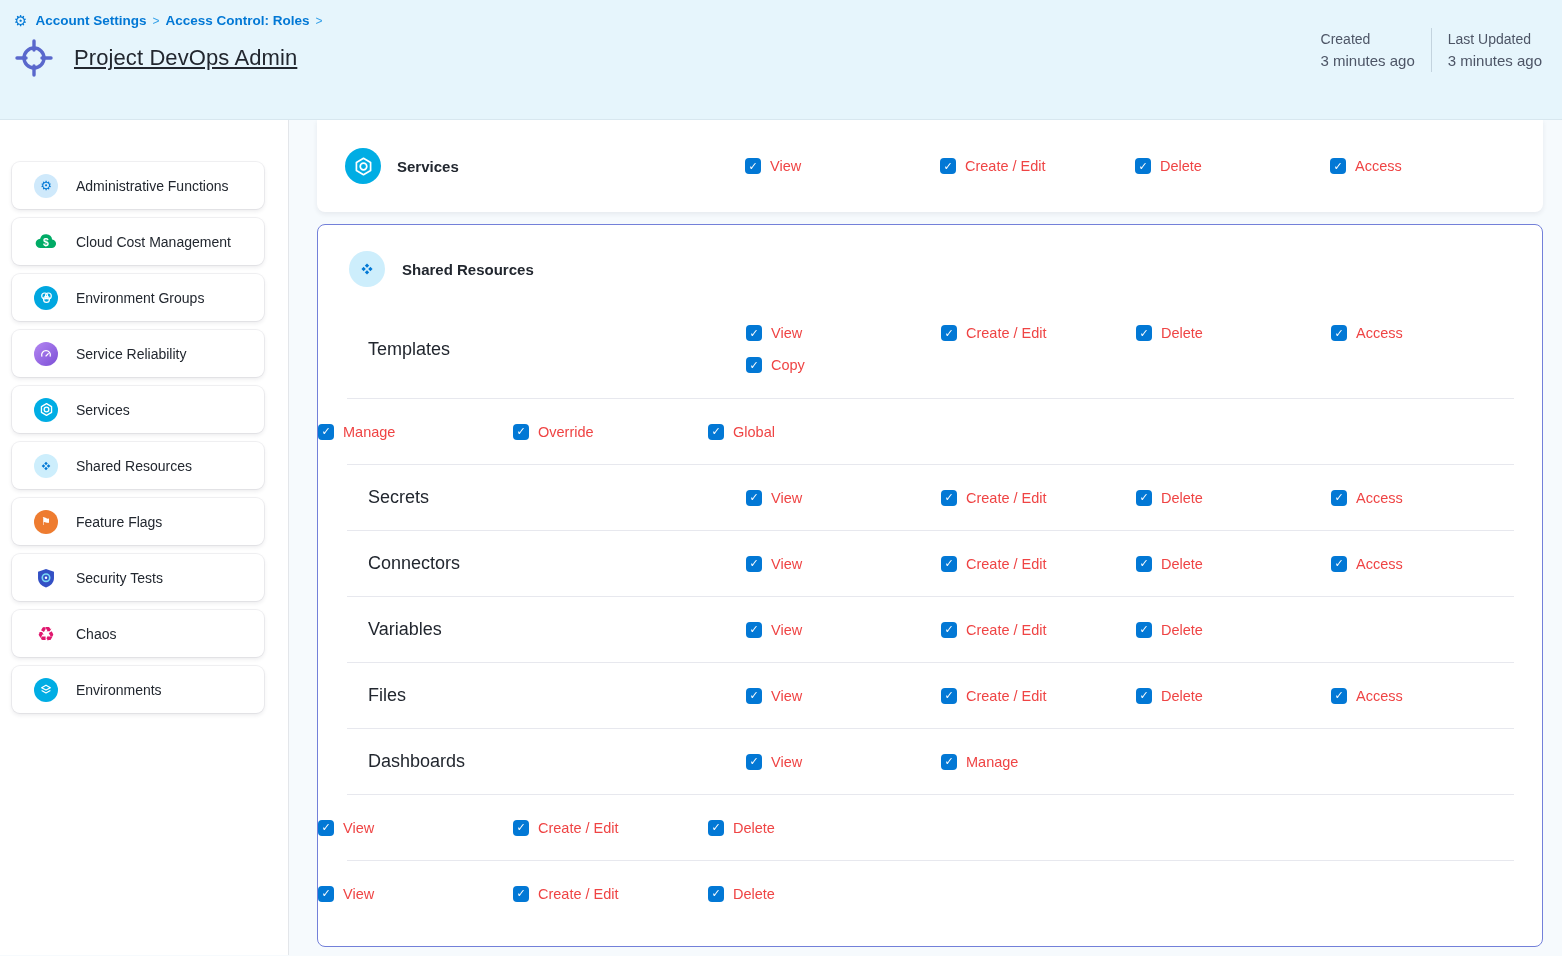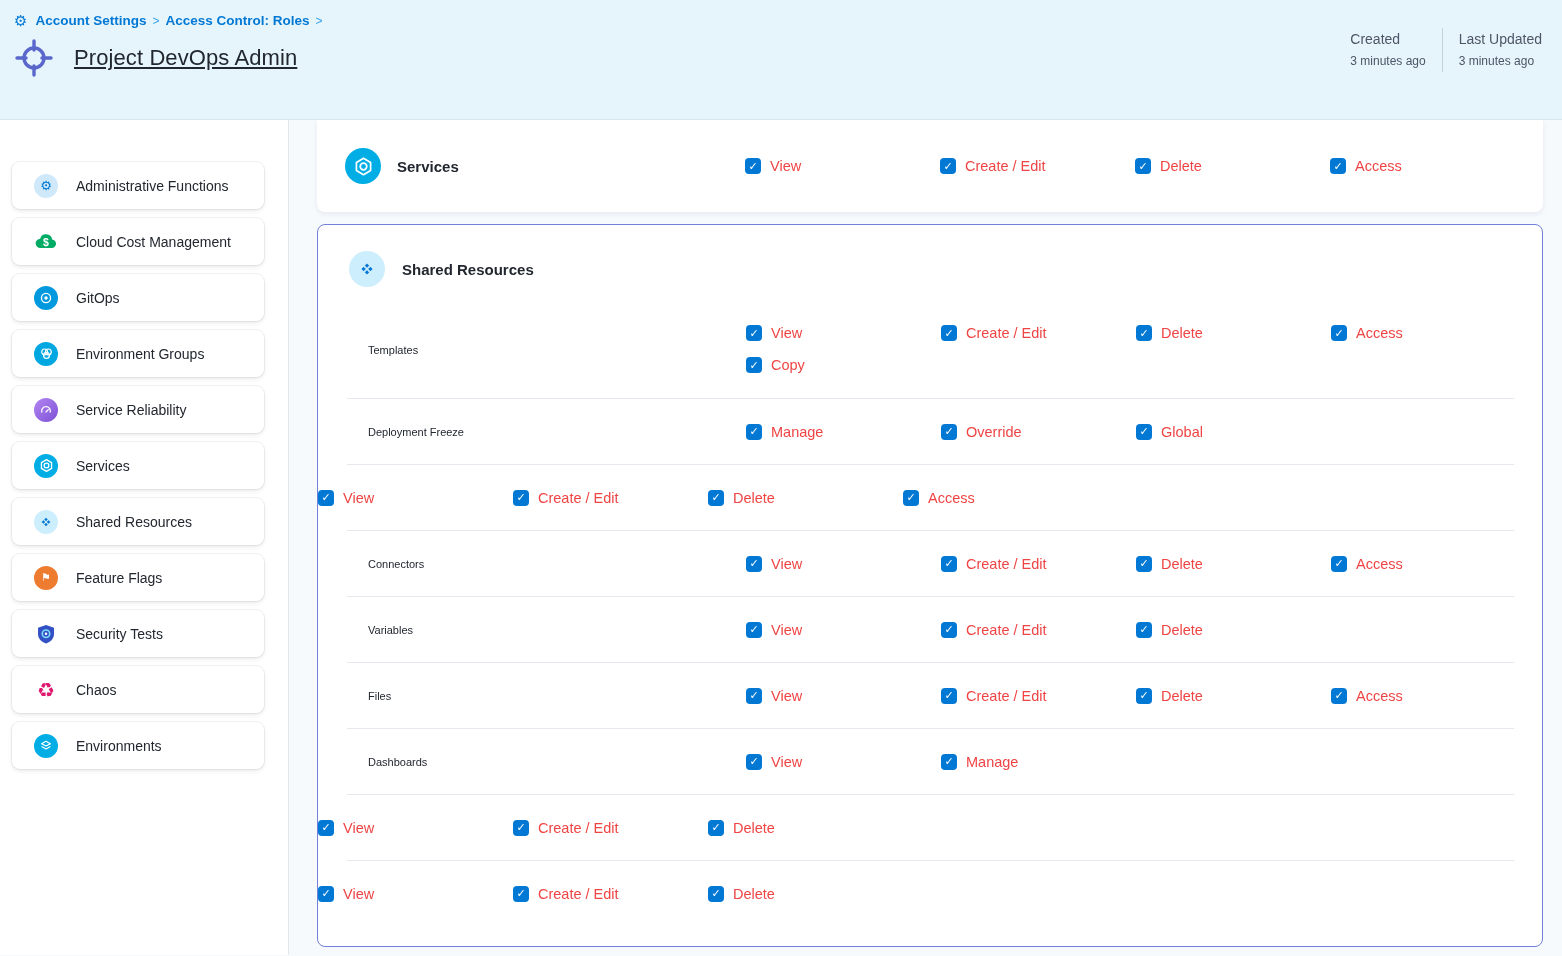--- a/index.html
+++ b/index.html
@@ -12,21 +12,21 @@
   .breadcrumb .crumb { cursor:pointer; }
   .breadcrumb .sep { font-size:12px; font-weight:400; color:#35a0e8; }
   .bc-gear { font-size:15px; line-height:1; color:#0278d5; margin-right:2px; }
   .title-row { display:flex; align-items:center; margin:8px 0 0 12px;text-decoration:underline; }
   .title-icon { width:44px; height:44px; display:flex; align-items:center; justify-content:center; }
   .page-title { font-size:22px; font-weight:500; color:#22272f; margin-left:18px; letter-spacing:.1px; }
   .meta { position:absolute; top:28px; right:4px; display:flex; align-items:stretch; }
   .meta .mcol { padding:0 16px; }
   .meta .mcol:first-child { border-right:1px solid #c3d3de; }
   .meta .mlabel { font-size:14px; color:#4d5566; line-height:22px; }
-  .meta .mvalue { font-size:12px; color:#4d5566; line-height:22px; }
+  .meta .mvalue { font-size:15px; color:#4d5566; line-height:22px; }
 
   
   .content { display:flex; height:835px; }
   .sidebar { width:289px; background:#ffffff; border-right:1px solid #e3e6ea; padding:42px 24px 0 12px; }
   .side-card { display:flex; align-items:center; gap:18px; height:47px; margin-bottom:9px;
     background:#fff; border-radius:8px; padding-left:22px; cursor:pointer;
     box-shadow:0 0 0 1px rgba(40,41,61,.06), 0 2px 4px rgba(40,41,61,.10); }
   .side-label { font-size:14px; font-weight:500; color:#22272f; }
   .sic { width:24px; height:24px; border-radius:50%; display:flex; align-items:center; justify-content:center; flex:0 0 24px; }
   .sic svg { display:block; }
@@ -51,21 +51,21 @@
   .bigic { width:36px; height:36px; border-radius:50%; display:flex; align-items:center; justify-content:center; flex:0 0 36px; }
   .bigic-svc { background:#00ade4; }
   .bigic-shared { background:#cdeefc; }
   .card-title { font-size:15px; font-weight:700; color:#22272f; }
 
   .shared-card { margin-top:12px; height:723px; background:#fff; border:1px solid #7380d9; border-radius:8px; }
   .shared-head { display:flex; align-items:center; gap:17px; padding:26px 0 0 31px; }
 
   .rows { margin-top:14px; }
   .perm-row { display:flex; align-items:center; min-height:65px; }
-  .perm-row .rlabel { width:428px; padding-left:50px; font-size:11px; color:#22272f; }
+  .perm-row .rlabel { width:428px; padding-left:50px; font-size:18px; color:#22272f; }
   .pcol { width:195px; display:flex; flex-direction:column; gap:16px; }
   .pcol:last-child { flex:1; }
   .perm-row.tall { min-height:97px; }
   .perm-row.tall .pcol { align-self:flex-start; padding-top:24px; }
   .perm-row.tall .rlabel { align-self:center; }
   .row-divider { height:1px; background:#e7e8ee; margin:0 28px 0 29px; }
 
   .perm { display:flex; align-items:center; gap:9px; cursor:pointer; }
   .cb { width:16px; height:16px; border-radius:4px; background:#0278d5; color:#fff;
     font-size:11px; font-weight:700; line-height:1; display:flex; align-items:center; justify-content:center; flex:0 0 16px; }
@@ -120,29 +120,20 @@
     <div class="side-card">
       <span class="sic ic-plain">
         <svg width="24" height="24" viewBox="0 0 16 16">
           <path d="M4.3 12 a3.1 3.1 0 0 1 -.2-6.2 a4.1 4.1 0 0 1 8 .5 a2.8 2.8 0 0 1 -.5 5.7 Z" fill="#00ab66"></path>
           <text x="8" y="10.6" font-size="7" font-weight="bold" fill="#ffffff" text-anchor="middle">$</text>
         </svg>
       </span>
       <span class="side-label">Cloud Cost Management</span>
     </div>
 
-    <div class="side-card">
-      <span class="sic ic-gitops">
-        <svg width="14" height="14" viewBox="0 0 16 16">
-          <circle cx="8" cy="8" r="5.2" stroke="#fff" stroke-width="1.5" fill="none"></circle>
-          <circle cx="8" cy="8" r="2" fill="#fff"></circle>
-        </svg>
-      </span>
-      <span class="side-label">GitOps</span>
-    </div>
 
     <div class="side-card">
       <span class="sic ic-envgrp">
         <svg width="15" height="15" viewBox="0 0 16 16" stroke="#fff" stroke-width="1.3" fill="none">
           <circle cx="6" cy="6.3" r="3.1"></circle>
           <circle cx="10" cy="6.3" r="3.1"></circle>
           <circle cx="8" cy="10" r="3.1"></circle>
         </svg>
       </span>
       <span class="side-label">Environment Groups</span>
@@ -291,21 +282,20 @@
             </div>
             <div class="pcol">
               <span class="perm">
                 <span class="cb">✓</span>
                 <span class="cbl">Access</span>
               </span>
             </div>
           </div>
           <div class="row-divider"></div>
           <div class="perm-row">
-            <div class="rlabel">Deployment Freeze</div>
             <div class="pcol">
               <span class="perm">
                 <span class="cb">✓</span>
                 <span class="cbl">Manage</span>
               </span>
             </div>
             <div class="pcol">
               <span class="perm">
                 <span class="cb">✓</span>
                 <span class="cbl">Override</span>
@@ -314,20 +304,21 @@
             <div class="pcol">
               <span class="perm">
                 <span class="cb">✓</span>
                 <span class="cbl">Global</span>
               </span>
             </div>
             <div class="pcol"></div>
           </div>
           <div class="row-divider"></div>
           <div class="perm-row">
+            <div class="rlabel">Secrets</div>
             <div class="pcol">
               <span class="perm">
                 <span class="cb">✓</span>
                 <span class="cbl">View</span>
               </span>
             </div>
             <div class="pcol">
               <span class="perm">
                 <span class="cb">✓</span>
                 <span class="cbl">Create / Edit</span>

